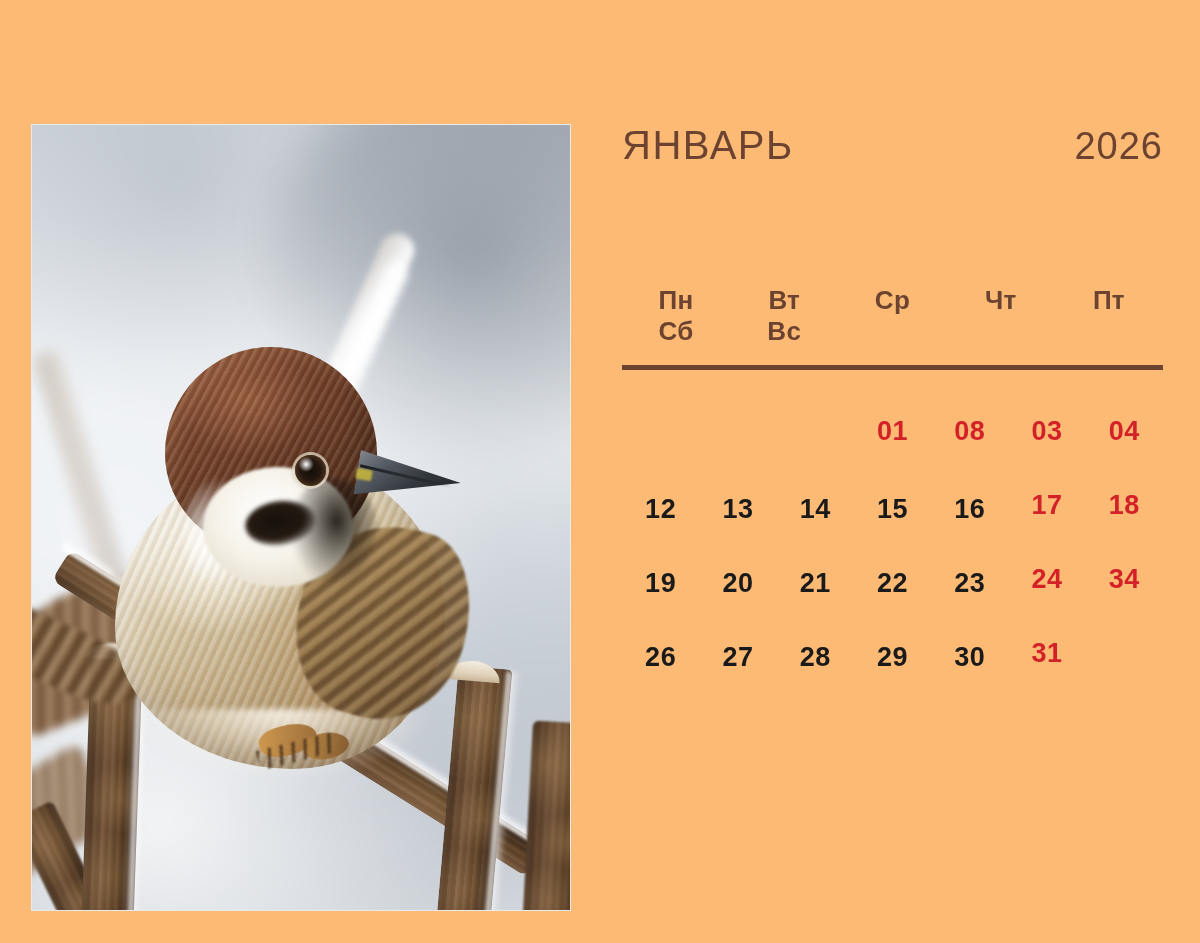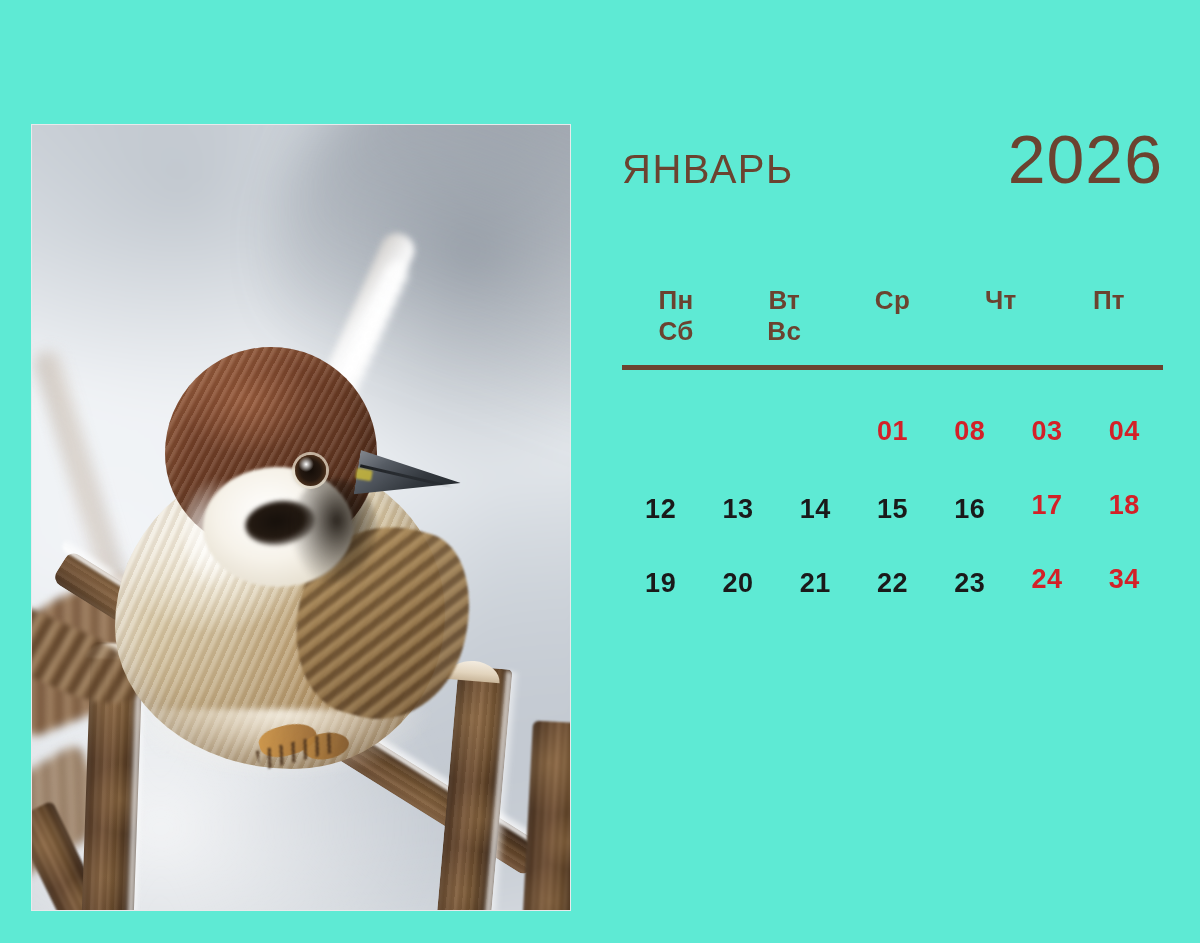--- a/index.html
+++ b/index.html
@@ -13,21 +13,21 @@
     height: 943px;
     overflow: hidden;
     font-family: "Liberation Sans", sans-serif;
     -webkit-font-smoothing: antialiased;
   }
 
   .page {
     position: relative;
     width: 1200px;
     height: 943px;
-    background: #5eead4;
+    background: #fdba74;
   }
 
   
   .photo-frame {
     position: absolute;
     left: 32px;
     top: 125px;
     width: 538px;
     height: 785px;
     overflow: hidden;
@@ -575,21 +575,21 @@
     height: 78px;
   }
   .month-name {
     font-size: 40px;
     letter-spacing: 1.5px;
     color: #6b4330;
     font-weight: 400;
     line-height: 1;
   }
   .year {
-    font-size: 68px;
+    font-size: 38px;
     letter-spacing: 1px;
     color: #6b4330;
     font-weight: 400;
     line-height: 1;
   }
 
   .weekdays {
     display: grid;
     grid-template-columns: repeat(5, 1fr);
     margin-top: 82px;
@@ -726,17 +726,26 @@
       <div class="week">
         <div class="day weekday-day">19</div>
         <div class="day weekday-day">20</div>
         <div class="day weekday-day">21</div>
         <div class="day weekday-day">22</div>
         <div class="day weekday-day">23</div>
         <div class="day holiday">24</div>
         <div class="day holiday">34</div>
       </div>
 
+      <div class="week">
+        <div class="day weekday-day">26</div>
+        <div class="day weekday-day">27</div>
+        <div class="day weekday-day">28</div>
+        <div class="day weekday-day">29</div>
+        <div class="day weekday-day">30</div>
+        <div class="day holiday">31</div>
+        <div class="day empty"></div>
+      </div>
 
     </div>
   </div>
 
 </div>
 
 </body></html>

